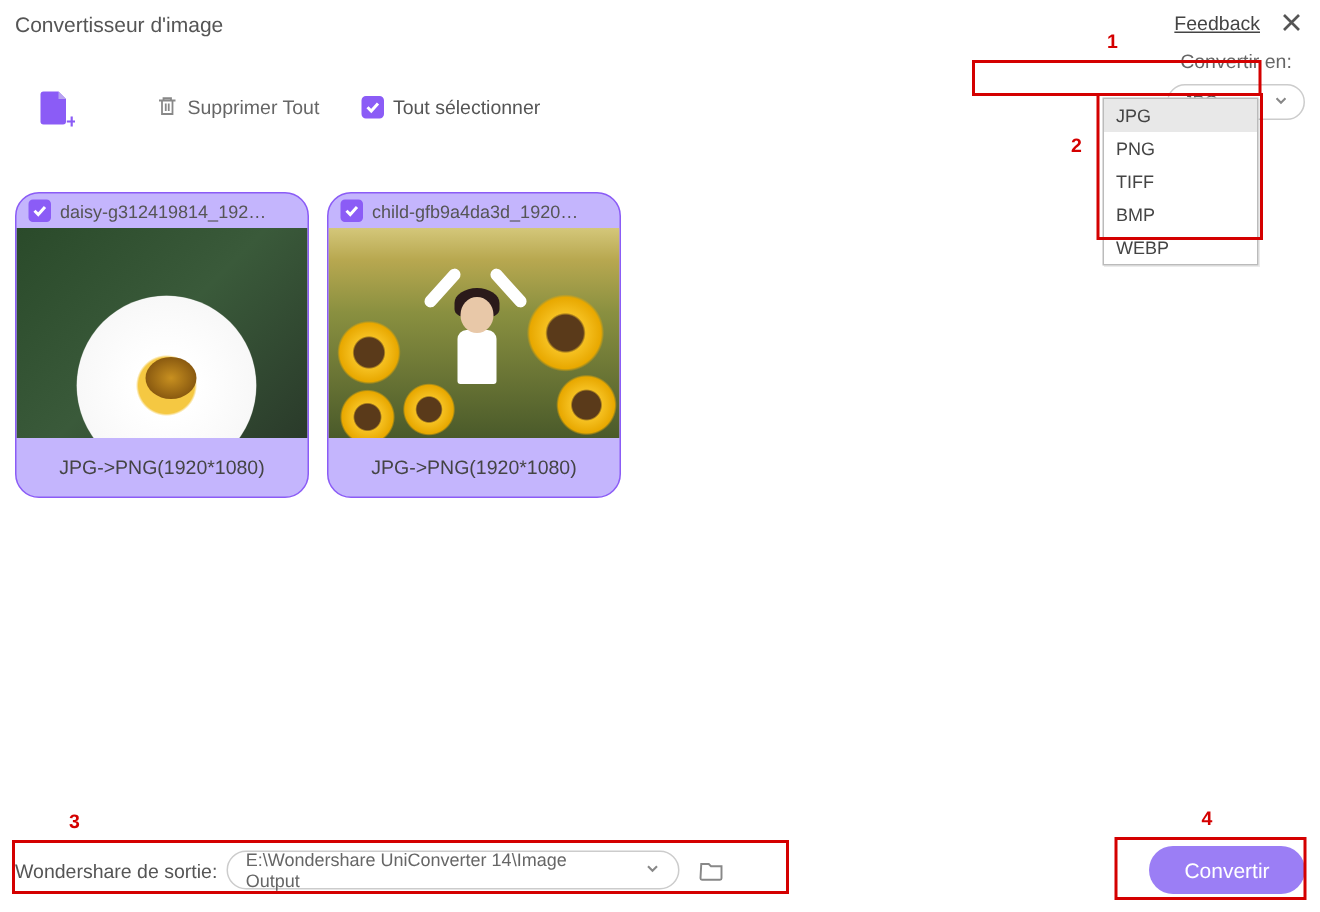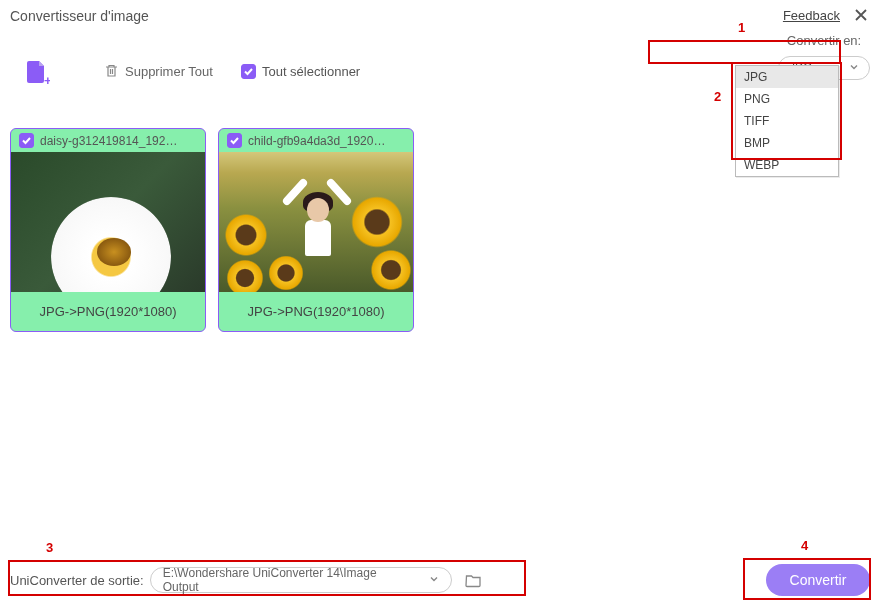--- a/index.html
+++ b/index.html
@@ -22,21 +22,21 @@
 .format-select .chev { margin-left: auto; }
 .settings-icon { width: 22px; height: 22px; display: flex; align-items: center; justify-content: center; cursor: pointer; }
 .annot-box-1 { position: absolute; border: 2px solid #d40000; pointer-events: none; left: 648px; top: 40px; width: 193px; height: 24px; }
 .annot-1 { position: absolute; color: #d40000; font-weight: bold; left: 738px; top: 20px; font-size: 13px; }
 .dropdown { position: absolute; top: 65px; left: 735px; width: 104px; border: 1px solid #bbb; background: #fff; box-shadow: 1px 1px 0 rgba(0,0,0,0.08); }
 .dropdown-item { padding: 4px 8px; font-size: 12px; color: #444; cursor: pointer; }
 .dropdown-item.selected { background: #e8e8e8; }
 .annot-box-2 { position: absolute; border: 2px solid #d40000; pointer-events: none; left: 731px; top: 62px; width: 111px; height: 98px; }
 .annot-2 { position: absolute; color: #d40000; font-weight: bold; left: 714px; top: 89px; font-size: 13px; }
 .content { padding: 8px 10px; display: flex; gap: 12px; }
-.card { width: 196px; border: 1.5px solid #8b5cf6; border-radius: 6px; overflow: hidden; background: #86efac; }
+.card { width: 196px; border: 1.5px solid #8b5cf6; border-radius: 16px; overflow: hidden; background: #c4b5fd; }
 .card-header { display: flex; align-items: center; gap: 6px; padding: 4px 8px; font-size: 12px; color: #555; }
 .card-thumb { width: 100%; height: 140px; display: block; }
 .card-footer { text-align: center; padding: 12px 4px; font-size: 13px; color: #444; }
 .thumb-daisy { background: linear-gradient(135deg,#2a4a2a 0%,#3a5a3a 50%,#2a3a2a 100%); position: relative; overflow: hidden; }
 .thumb-daisy::before { content: ""; position: absolute; left: 40px; top: 45px; width: 120px; height: 120px; border-radius: 50%; background: radial-gradient(circle,#f5c842 0%,#f5c842 22%,#fff 24%,#f8f8f8 70%,transparent 72%); }
 .thumb-daisy::after { content: ""; position: absolute; left: 86px; top: 86px; width: 34px; height: 28px; background: radial-gradient(ellipse,#c89020 0%,#8a5a10 70%); border-radius: 50%; }
 .thumb-child { background: linear-gradient(180deg,#d4c77a 0%,#b8a850 15%,#8a9040 40%,#4a5a2a 100%); position: relative; overflow: hidden; }
 .sunflower { position: absolute; border-radius: 50%; background: radial-gradient(circle,#5a3a1a 0%,#5a3a1a 30%,#f5c020 34%,#e8a800 60%,transparent 65%); }
 .child-figure { position: absolute; left: 68px; top: 28px; width: 60px; height: 100px; }
 .child-head { position: absolute; left: 20px; top: 18px; width: 22px; height: 24px; border-radius: 50%; background: #e8c8a8; }
@@ -159,21 +159,21 @@
         <div class="child-hair"></div>
         <div class="child-head"></div>
       </div>
     </div>
     <div class="card-footer">JPG-&gt;PNG(1920*1080)</div>
   </div>
 </div>
 
 <div class="bottom-bar">
   <div class="output-row">
-    <span class="output-label">UniConverter de sortie:</span>
+    <span class="output-label">Wondershare de sortie:</span>
     <div class="output-select">
       <span>E:\Wondershare UniConverter 14\Image Output</span>
       <span class="chev">
         <svg width="10" height="10" viewBox="0 0 10 10" fill="none" stroke="#888" stroke-width="1.4">
             <path d="M2 3.5 L5 6.5 L8 3.5"></path>
           </svg>
       </span>
     </div>
     <div class="folder-icon">
       <svg width="17" height="15" viewBox="0 0 17 15" fill="none" stroke-width="1.3">

